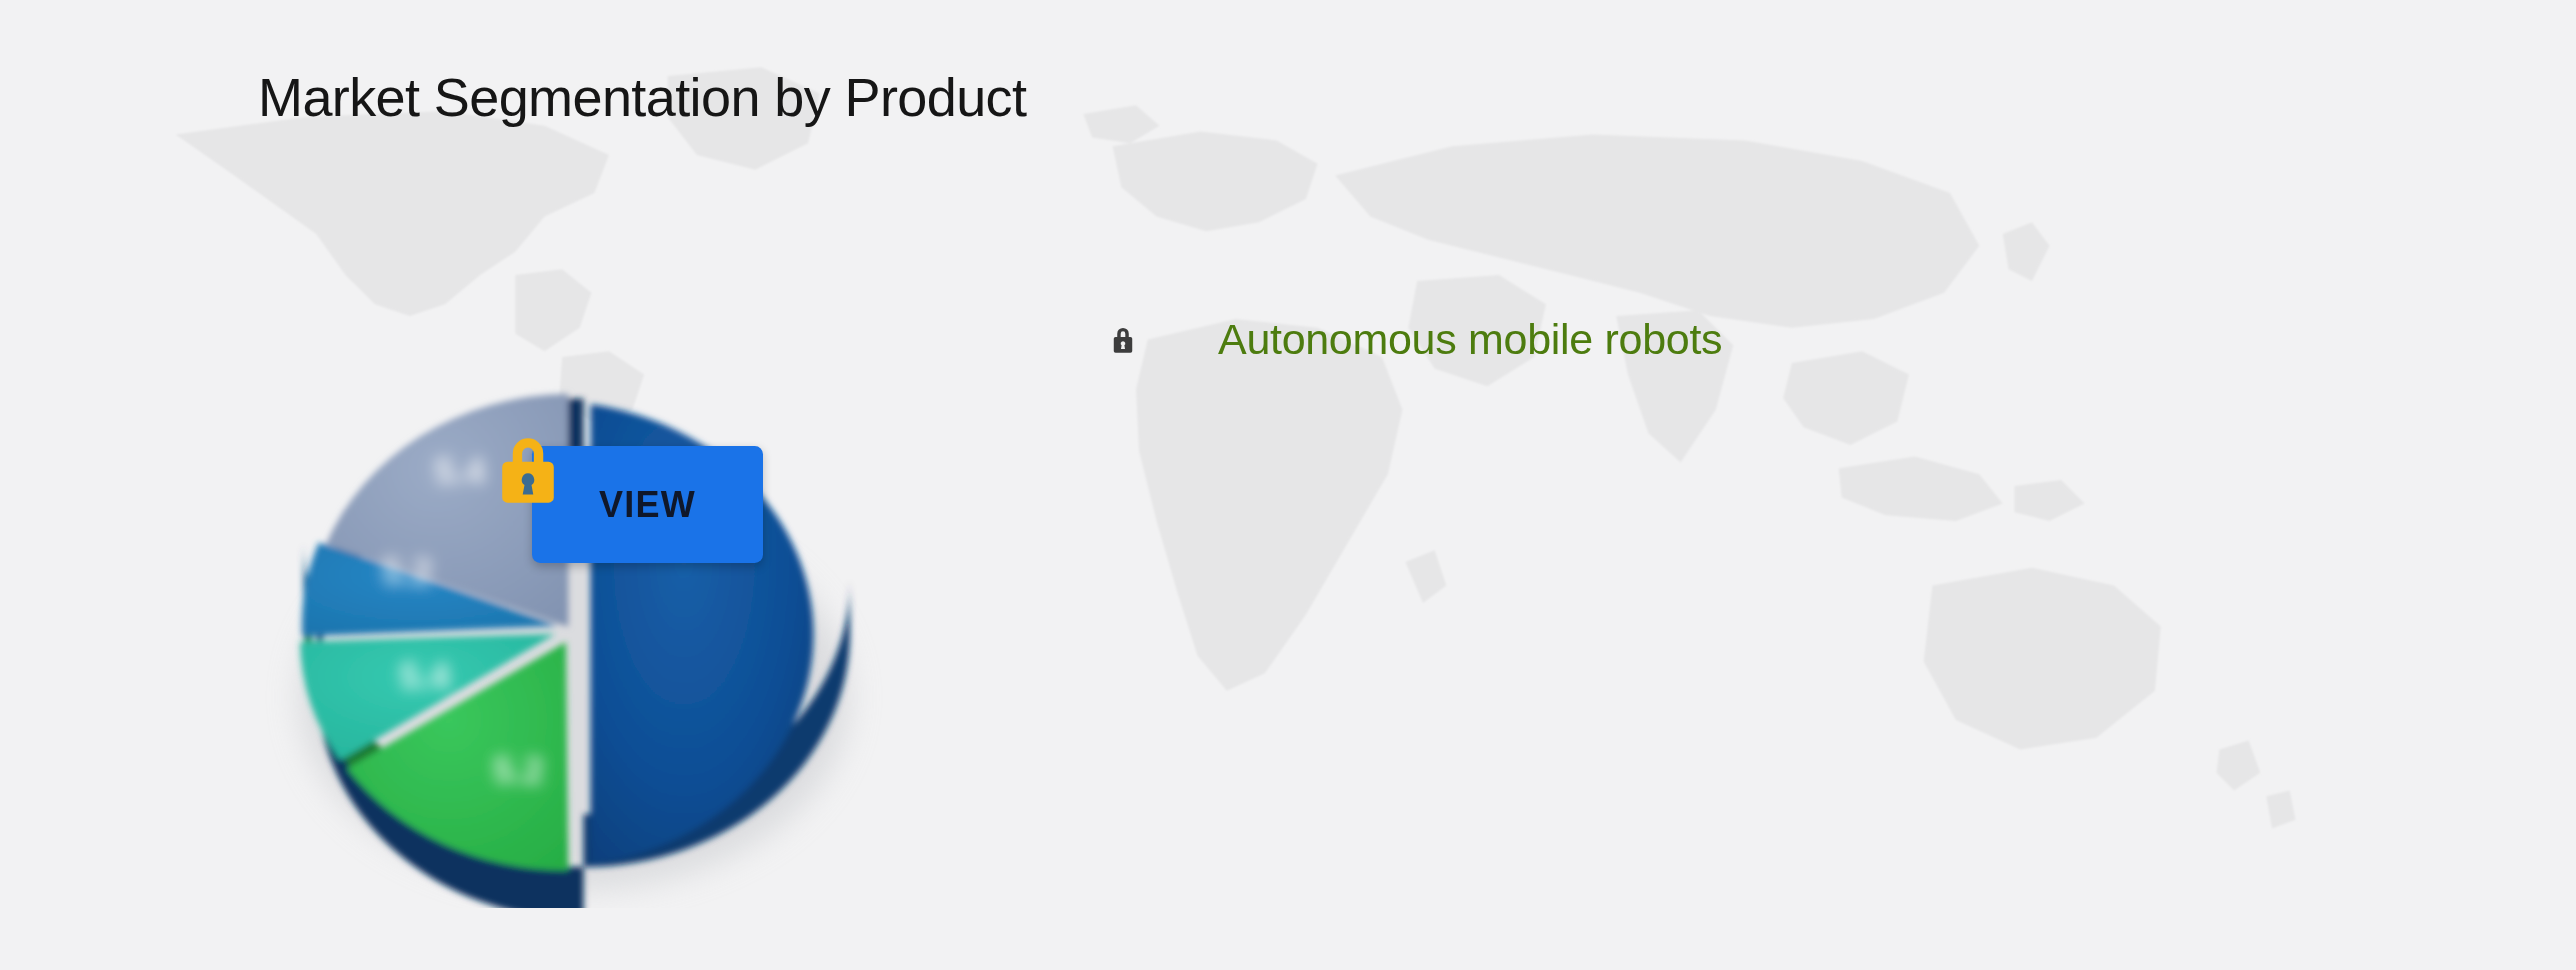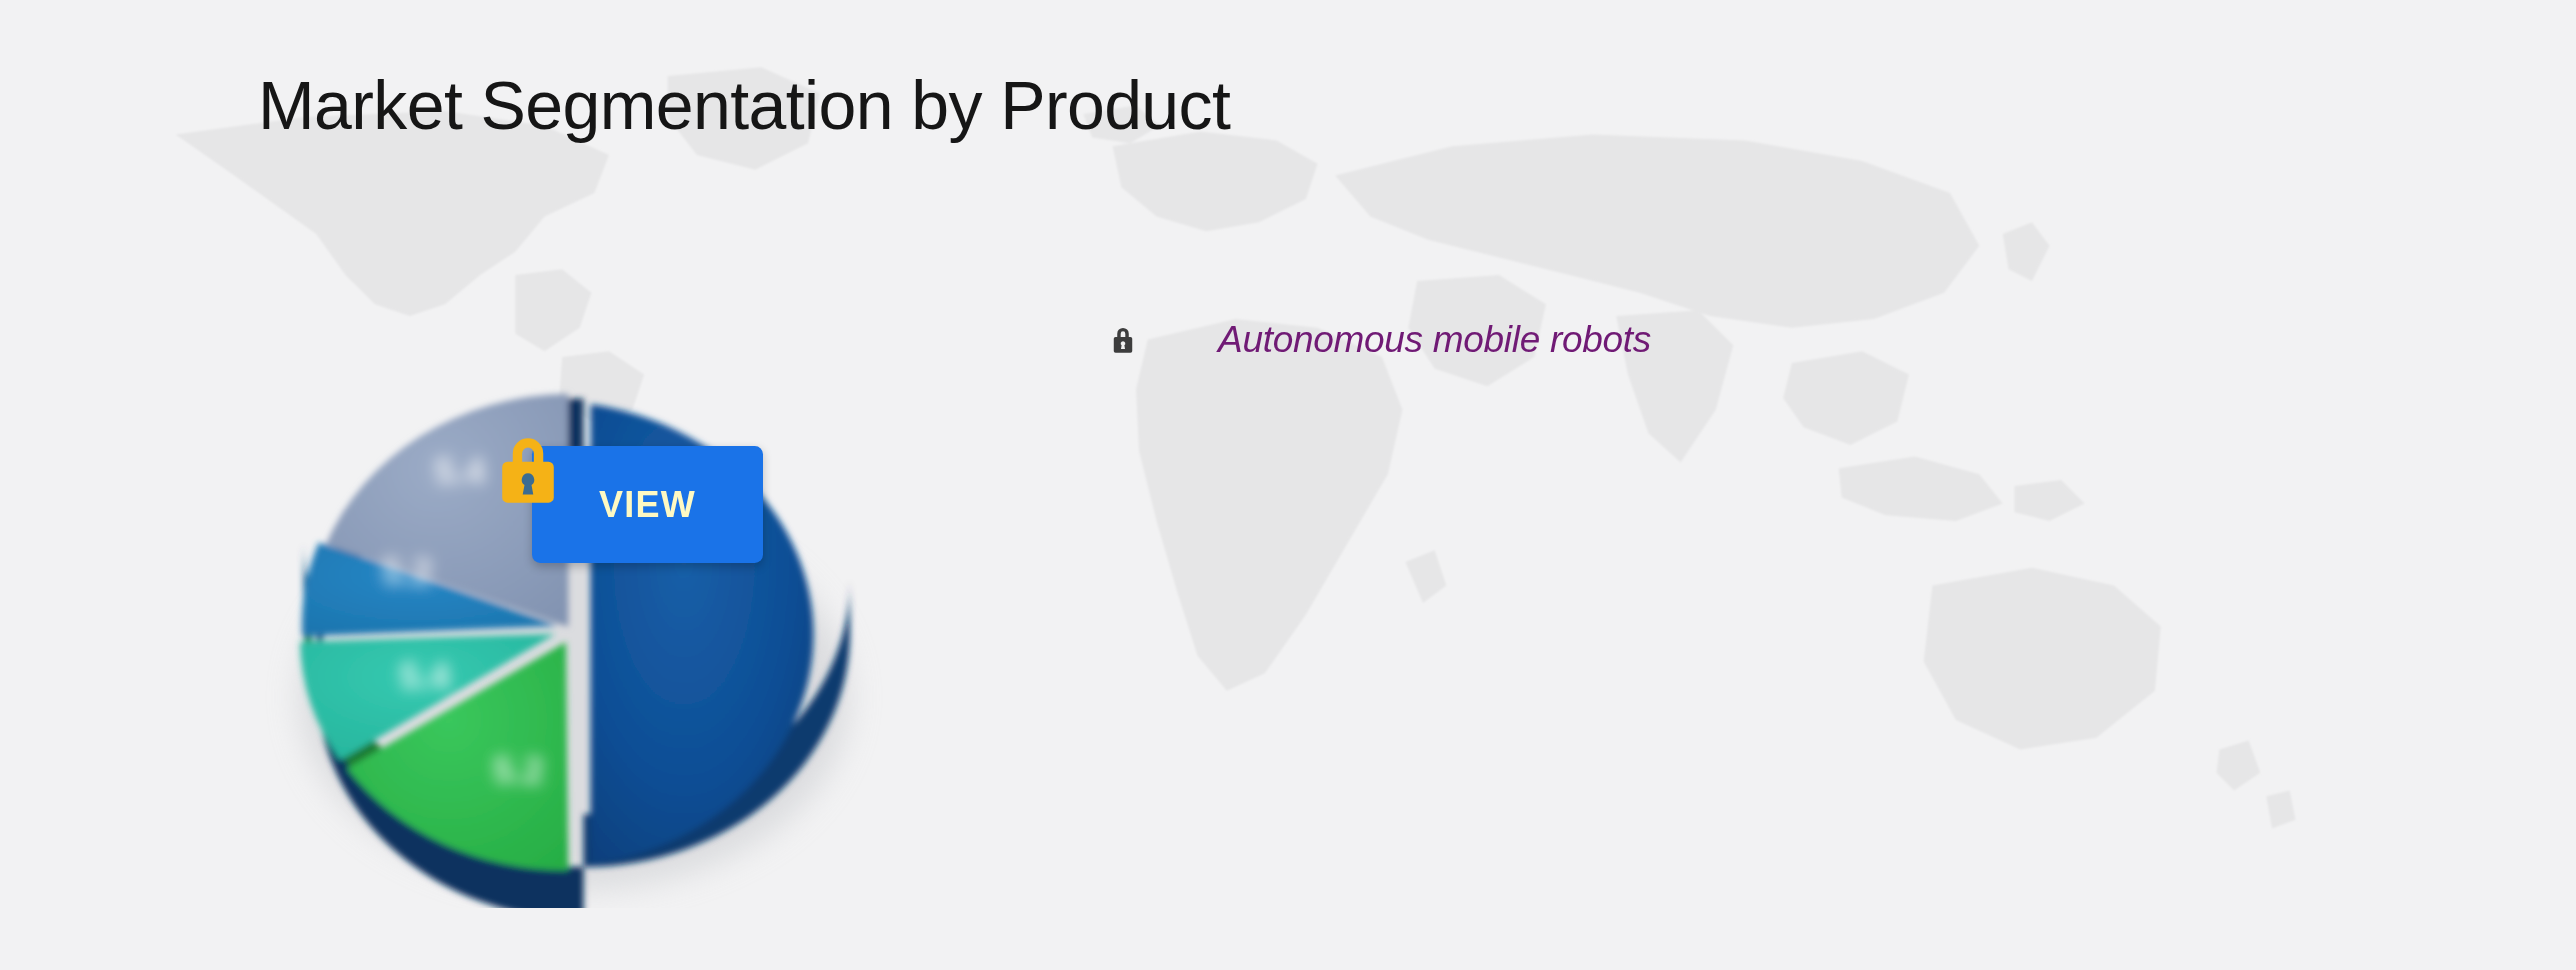--- a/index.html
+++ b/index.html
@@ -25,21 +25,21 @@
     width: 2576px; height: 970px;
     opacity: 1;
     pointer-events: none;
   }
 
   
   #page-title {
     position: absolute;
     left: 258px;
     top: 66px;
-    font-size: 68px;
+    font-size: 54px;
     font-weight: 400;
     letter-spacing: -0.6px;
     color: #161616;
     white-space: nowrap;
     font-family: "Liberation Sans", sans-serif;
   }
 
   
   #pie-wrap {
     position: absolute;
@@ -87,21 +87,21 @@
     box-shadow: 0 3.5px 9.4px rgba(0,0,0,0.22);
     display: flex;
     align-items: center;
     justify-content: center;
     z-index: 2;
     cursor: pointer;
     border: none;
     padding: 0;
   }
   #view-button-label {
-    color: #fef9c3;
+    color: #0f172a;
     font-size: 36px;
     font-weight: 700;
     letter-spacing: 1.2px;
     font-family: "Liberation Sans", sans-serif;
   }
 
   
   #legend {
     position: absolute;
     left: 1110px;
@@ -113,27 +113,26 @@
     align-items: center;
     height: 117px;
   }
   .legend-lock {
     width: 26px;
     height: 30px;
     flex: 0 0 26px;
     margin-right: 82px;
   }
   .legend-text {
-    font-size: 37px;
+    font-size: 43px;
     font-weight: 400;
-    color: #701a75;
+    color: #4d7c0f;
     letter-spacing: -0.3px;
     white-space: nowrap;
     font-family: "Liberation Sans", sans-serif;
-    font-style: italic;
   }
 </style>
 </head>
 <body>
 
 <div id="stage">
 
   <svg id="worldmap" viewBox="0 0 4399 1657" preserveAspectRatio="xMidYMid slice" aria-hidden="true">
     <defs>
       <filter id="mapSoft" x="-10%" y="-10%" width="120%" height="120%">

